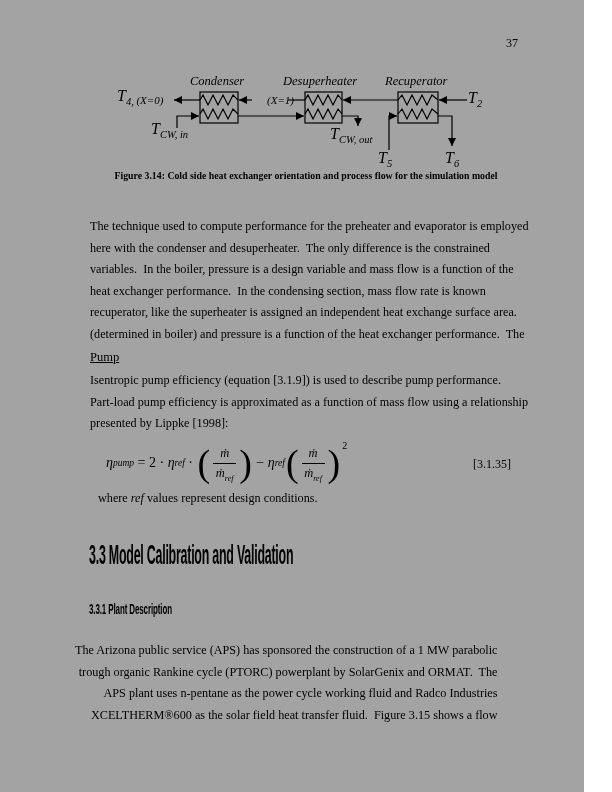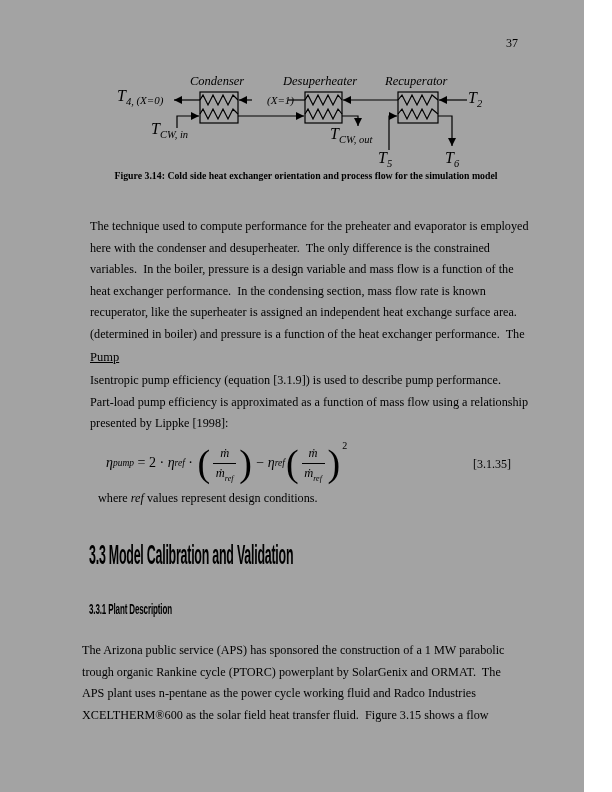--- a/index.html
+++ b/index.html
@@ -132,20 +132,20 @@
       <span class="paren">)</span>
       <span class="eq-sup">2</span>
   </div>
   <div class="abs eq-num" style="left:473px; top:457px;">[3.1.35]</div>
 
   <div class="abs where-line" style="left:90px; top:491px;margin-left:8px;"><span>where </span><span class="em">ref</span><span> values represent design conditions.</span></div>
 
   <div class="abs h1wrap" style="left:89px; top:542px;"><span class="h1inner">3.3 Model Calibration and Validation</span></div>
   <div class="abs h2wrap" style="left:89px; top:600px;"><span class="h2inner">3.3.1 Plant Description</span></div>
 
-  <div class="abs" style="left:82px; top:640px;">
+  <div class="abs" style="left:75px; top:640px;text-align:right;">
       <div class="tline">The Arizona public service (APS) has sponsored the construction of a 1 MW parabolic</div>
       <div class="tline">trough organic Rankine cycle (PTORC) powerplant by SolarGenix and ORMAT.  The</div>
       <div class="tline">APS plant uses n-pentane as the power cycle working fluid and Radco Industries</div>
       <div class="tline">XCELTHERM®600 as the solar field heat transfer fluid.  Figure 3.15 shows a flow</div>
     </div>
 
 </div>
 
 </body></html>

